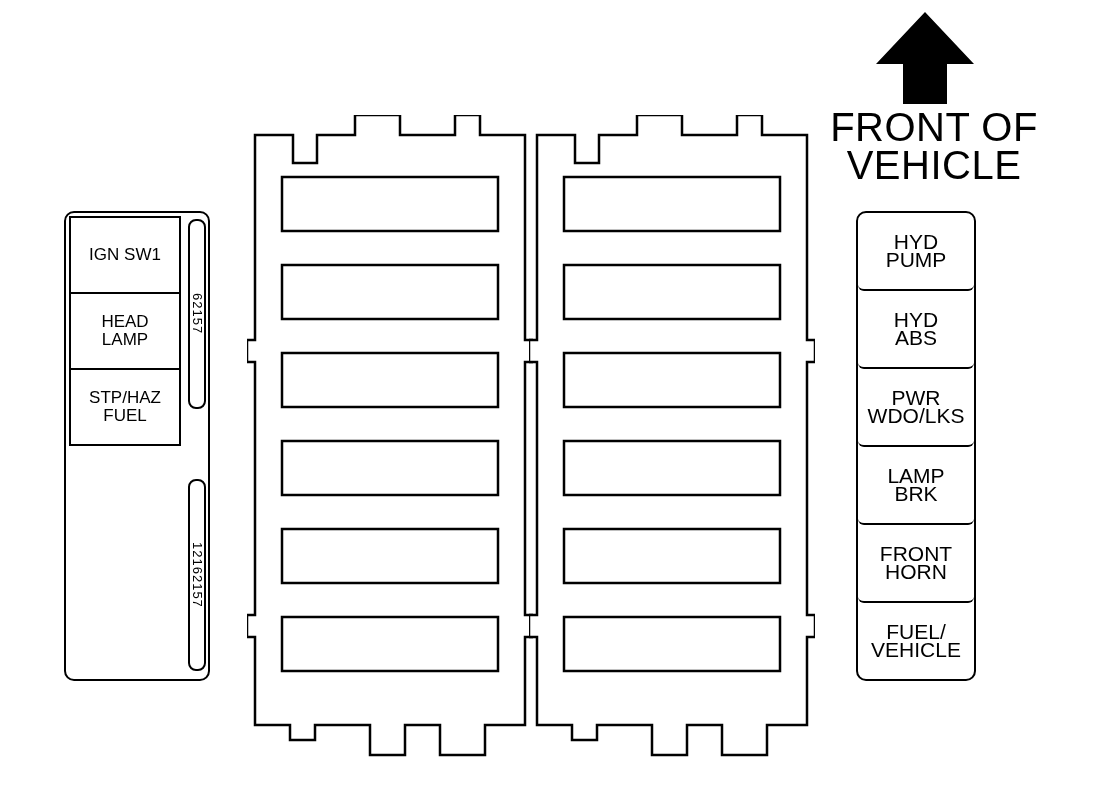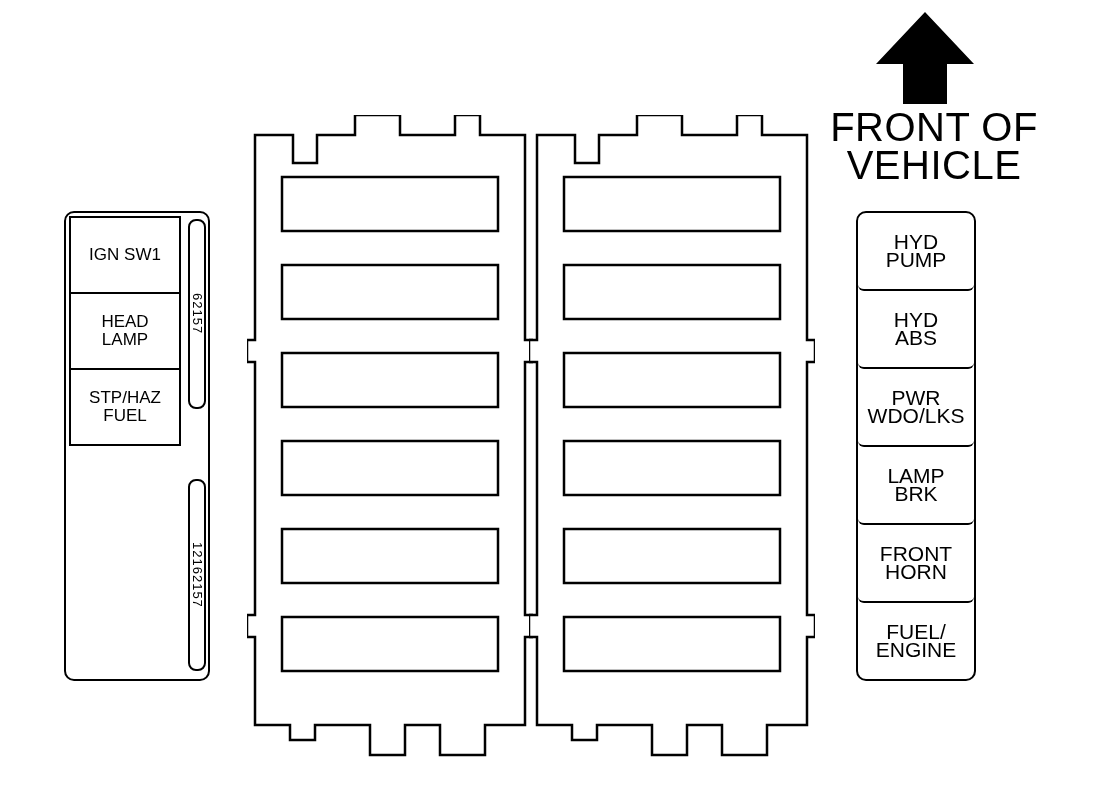--- a/index.html
+++ b/index.html
@@ -158,21 +158,21 @@
 PUMP</div>
     <div class="rcell">HYD
 ABS</div>
     <div class="rcell">PWR
 WDO/LKS</div>
     <div class="rcell">LAMP
 BRK</div>
     <div class="rcell">FRONT
 HORN</div>
     <div class="rcell">FUEL/
-ENGINE</div>
+VEHICLE</div>
   </div>
 
   <svg class="block block-left" viewBox="0 0 286 650" width="286" height="650">
     <path d="M8 20 H46 V48 H70 V20 H108 V0 H153 V20 H208 V0 H233 V20 H278
              V225 H286 V247 H278 V500 H286 V522 H278 V610
              H238 V640 H193 V610 H158 V640 H123 V610 H68 V625 H43 V610 H8
              V522 H0 V500 H8 V247 H0 V225 H8 Z" fill="#ffffff" stroke="#000000" stroke-width="2.5" stroke-linejoin="miter"></path>
     <rect x="35" y="62" width="216" height="54" fill="none" stroke="#000000" stroke-width="2.5"></rect>
     <rect x="35" y="150" width="216" height="54" fill="none" stroke="#000000" stroke-width="2.5"></rect>
     <rect x="35" y="238" width="216" height="54" fill="none" stroke="#000000" stroke-width="2.5"></rect>

